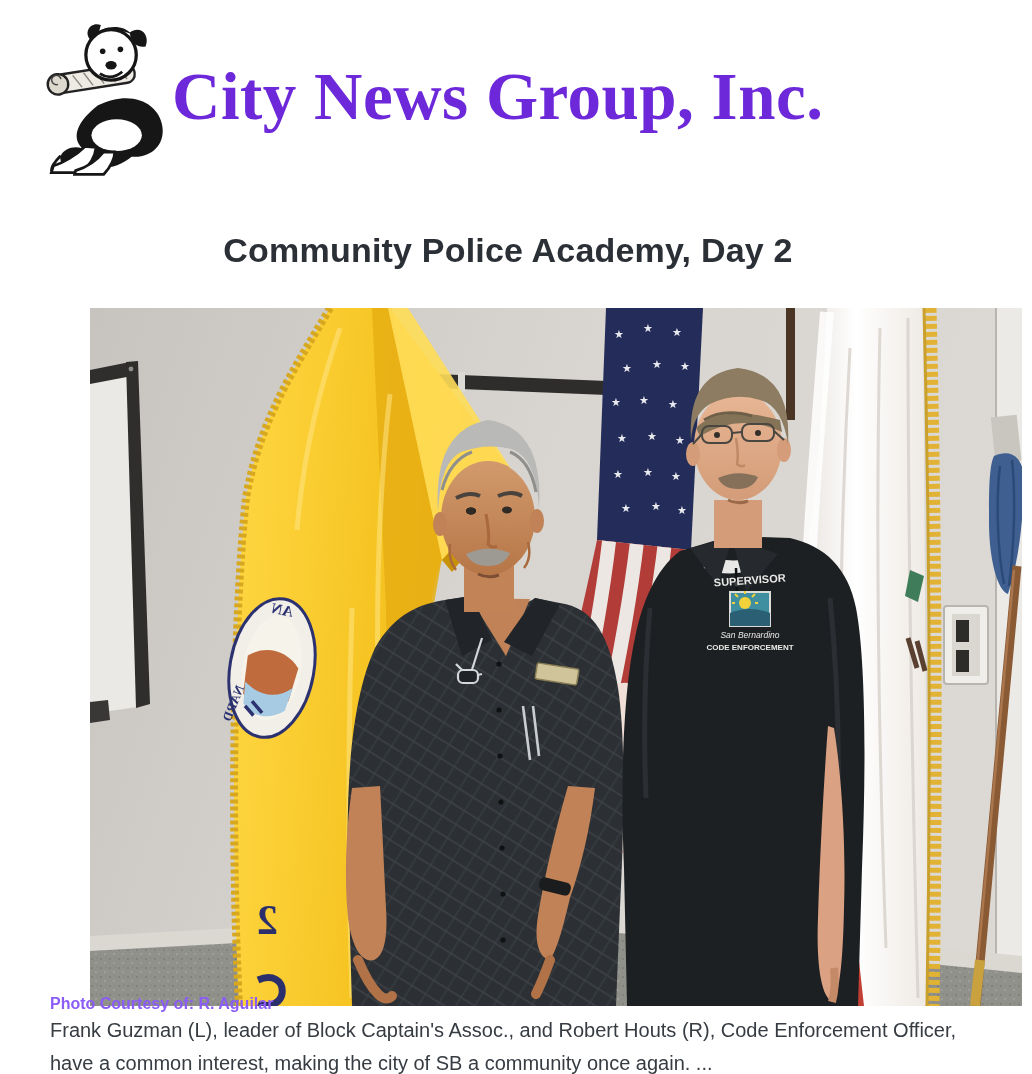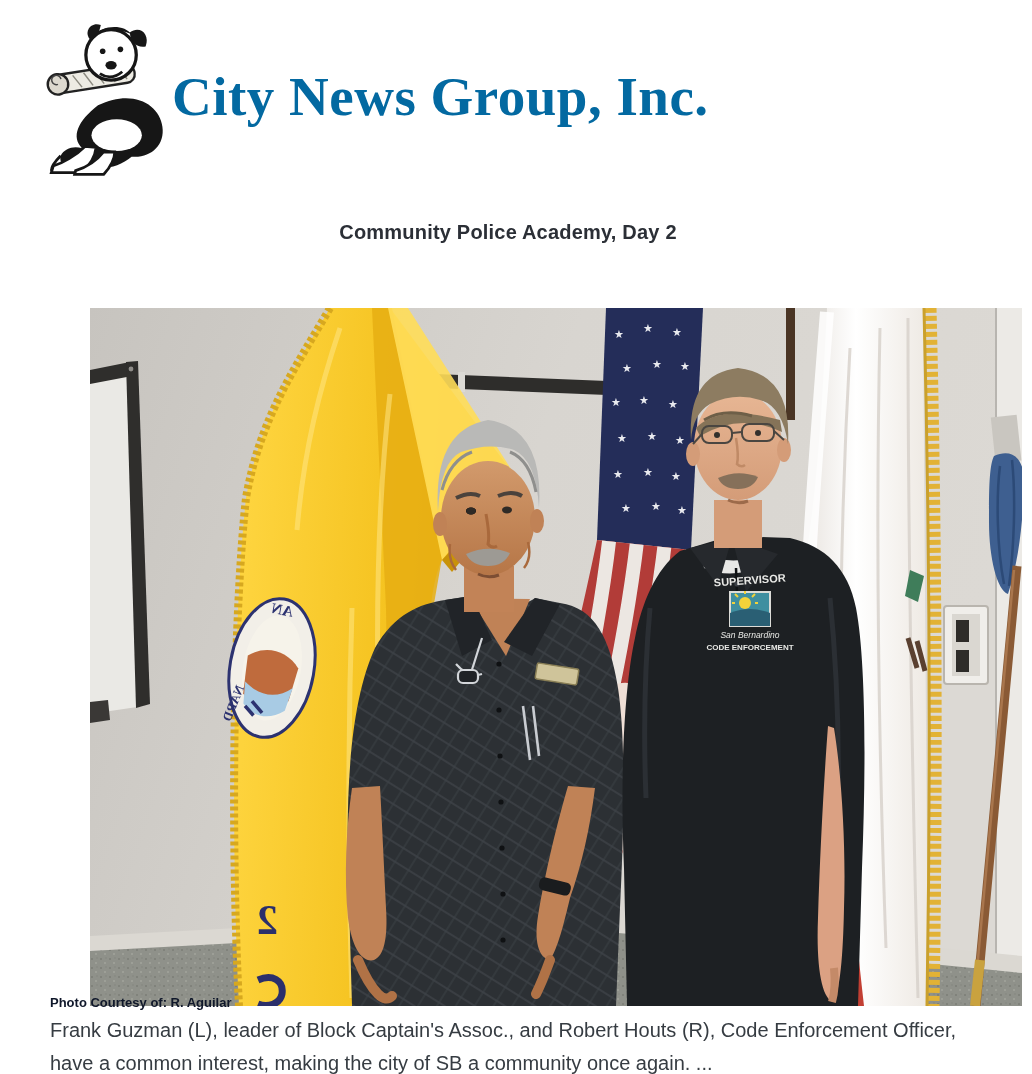--- a/index.html
+++ b/index.html
@@ -3,31 +3,31 @@
 <meta charset="utf-8">
 <style>
   html,body{margin:0;padding:0;}
   body{
     width:1032px;height:1074px;position:relative;overflow:hidden;
     background:#ffffff;font-family:"Liberation Sans",sans-serif;
   }
   .masthead{position:absolute;top:10px;left:42px;display:flex;align-items:center;}
   .dog-logo{width:140px;height:172px;flex:0 0 auto;}
   .logo-text{
-    font-family:"Liberation Serif",serif;font-weight:bold;font-size:55px;
-    color:#0369a1;white-space:nowrap;margin-left:-10px;letter-spacing:0.5px;text-align:right;
+    font-family:"Liberation Serif",serif;font-weight:bold;font-size:67px;
+    color:#6d28d9;white-space:nowrap;margin-left:-10px;letter-spacing:0.5px;text-align:right;
   }
   .headline{
     position:absolute;top:208px;left:0;width:1016px;text-align:center;
-    font-size:20px;font-weight:bold;color:#2b2f36;letter-spacing:0.2px;
+    font-size:34px;font-weight:bold;color:#2b2f36;letter-spacing:0.2px;
   }
   .photo-frame{position:absolute;top:292px;left:50px;width:932px;height:698px;}
   .photo-frame svg{display:block;width:932px;height:698px;}
   .photo-credit{
-    position:absolute;top:995px;left:50px;font-size:13px;font-weight:bold;color:#0f172a;
+    position:absolute;top:995px;left:50px;font-size:16px;font-weight:bold;color:#8b5cf6;
   }
   .photo-caption{
     position:absolute;top:1014px;left:50px;width:935px;
     font-size:20px;color:#363c42;line-height:1.65;
   }
 </style>
 </head>
 <body>
 
 <header class="masthead">

